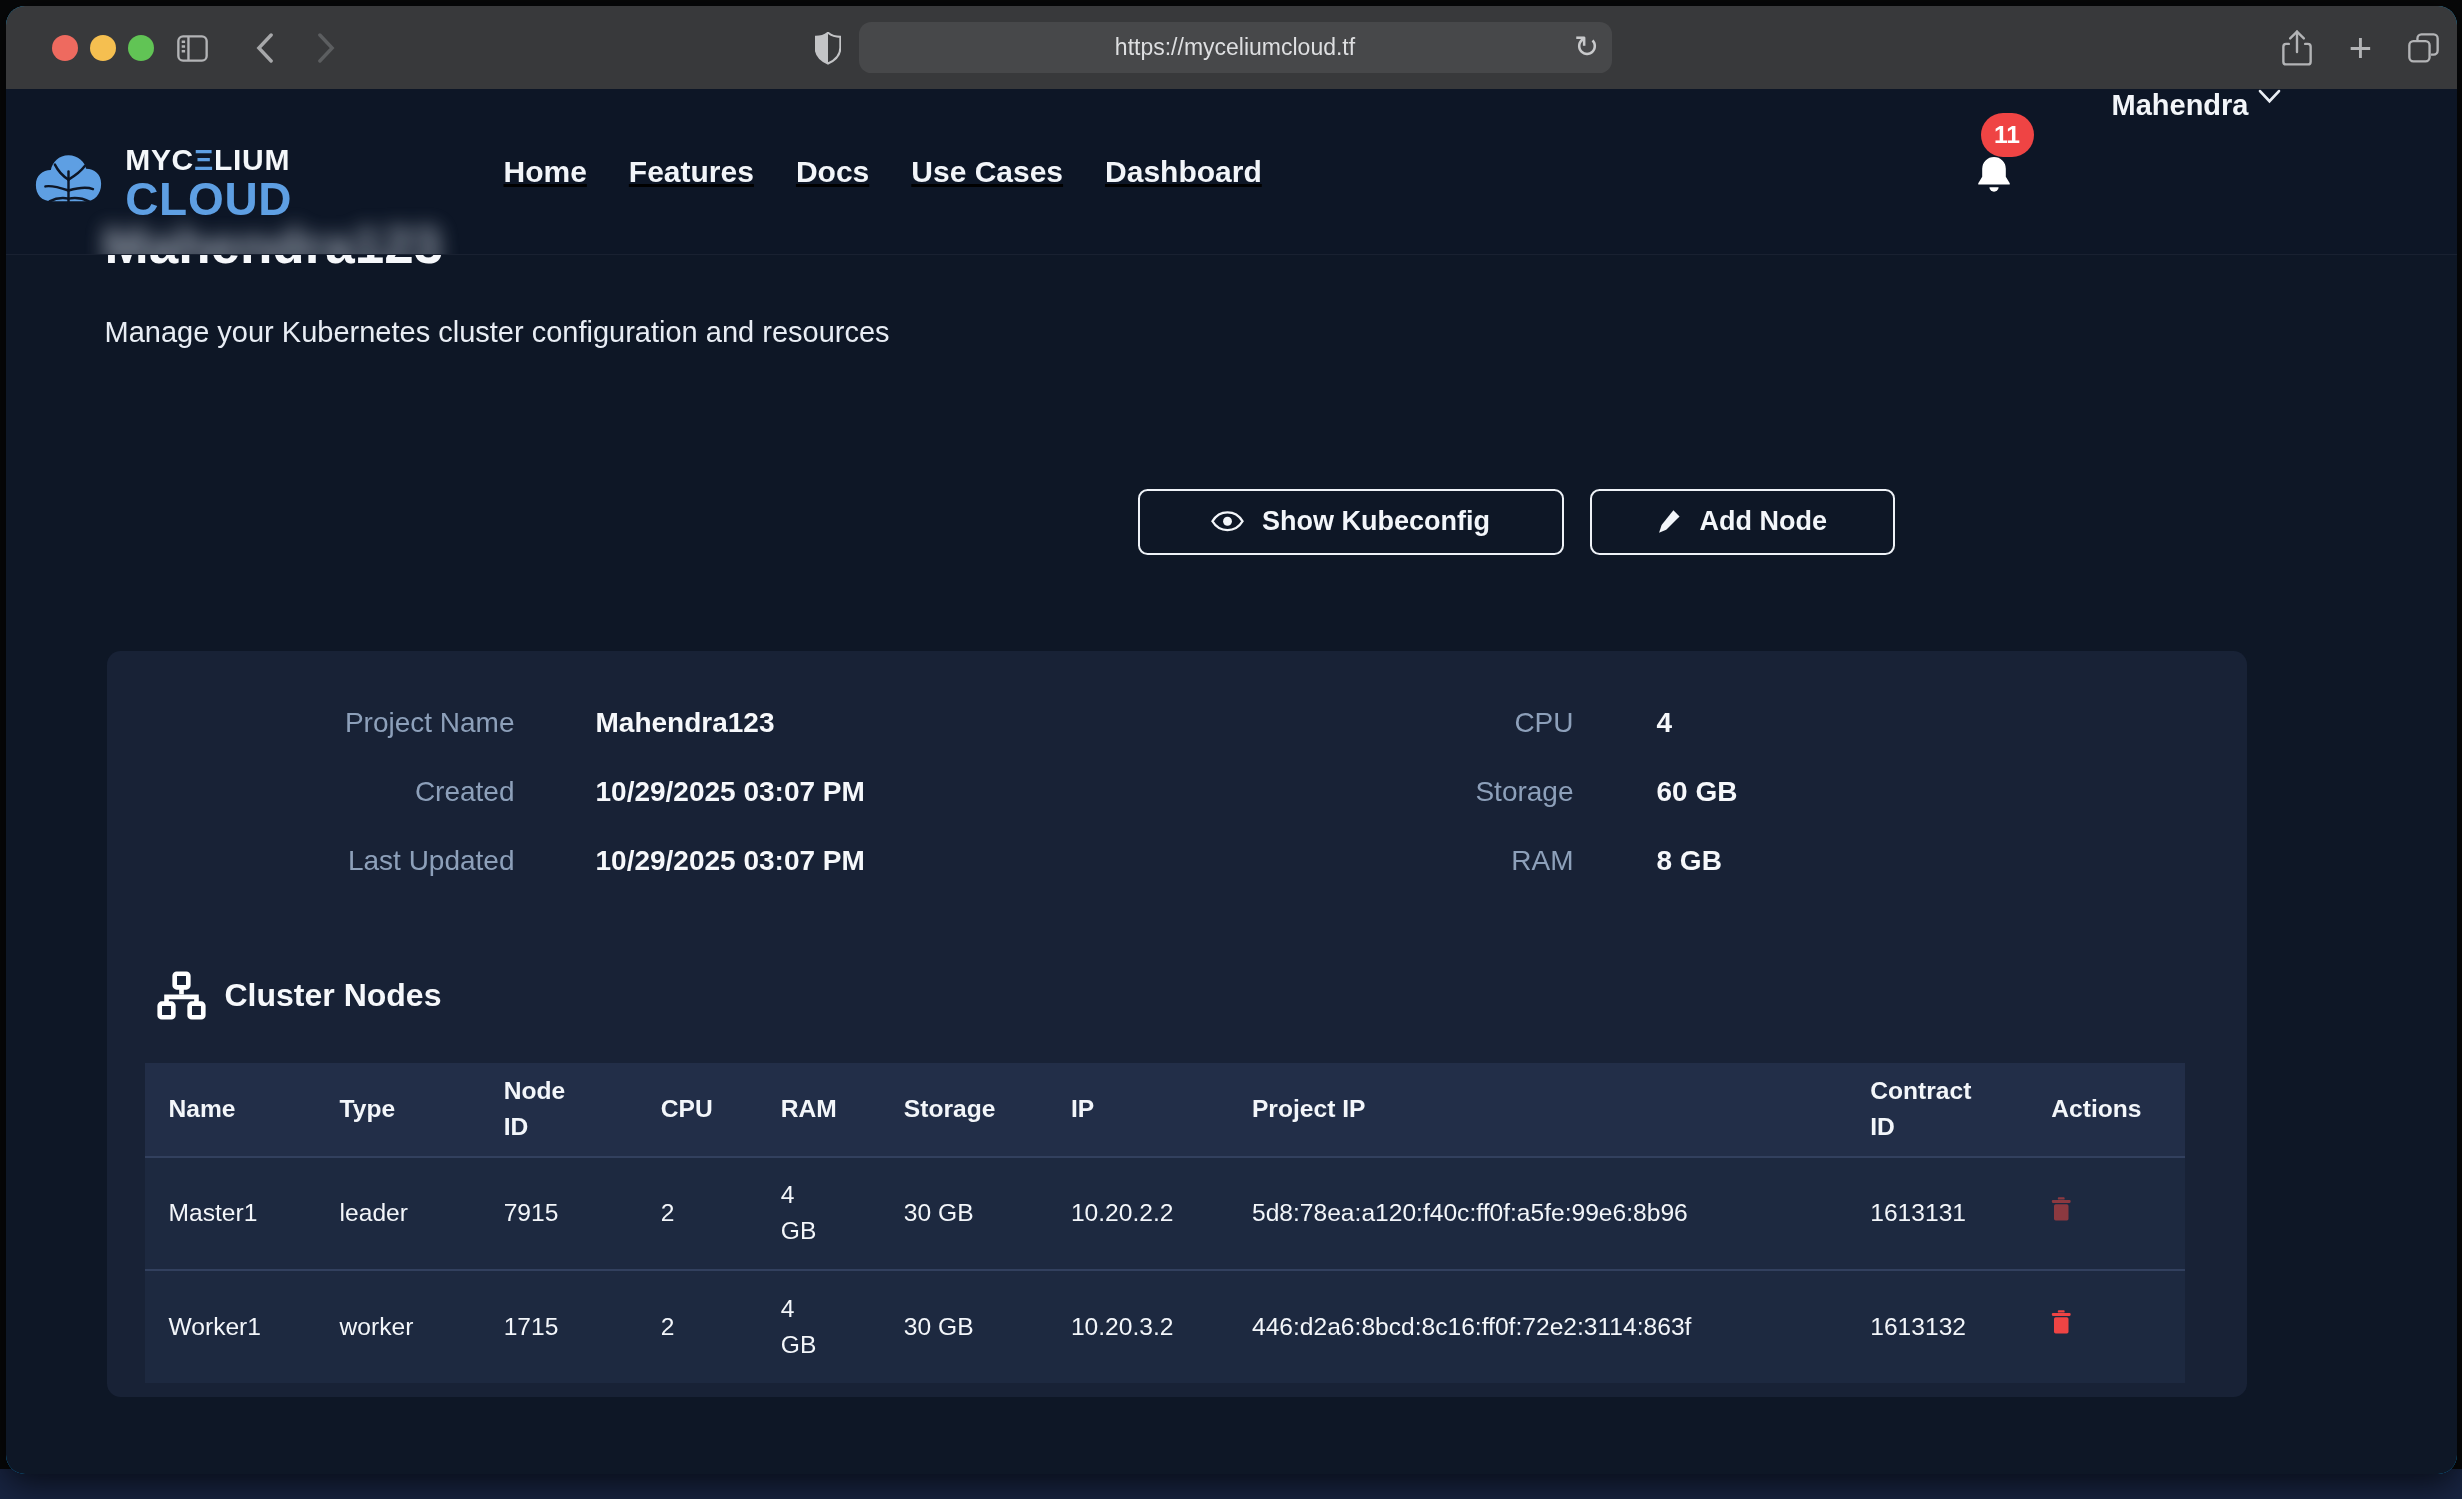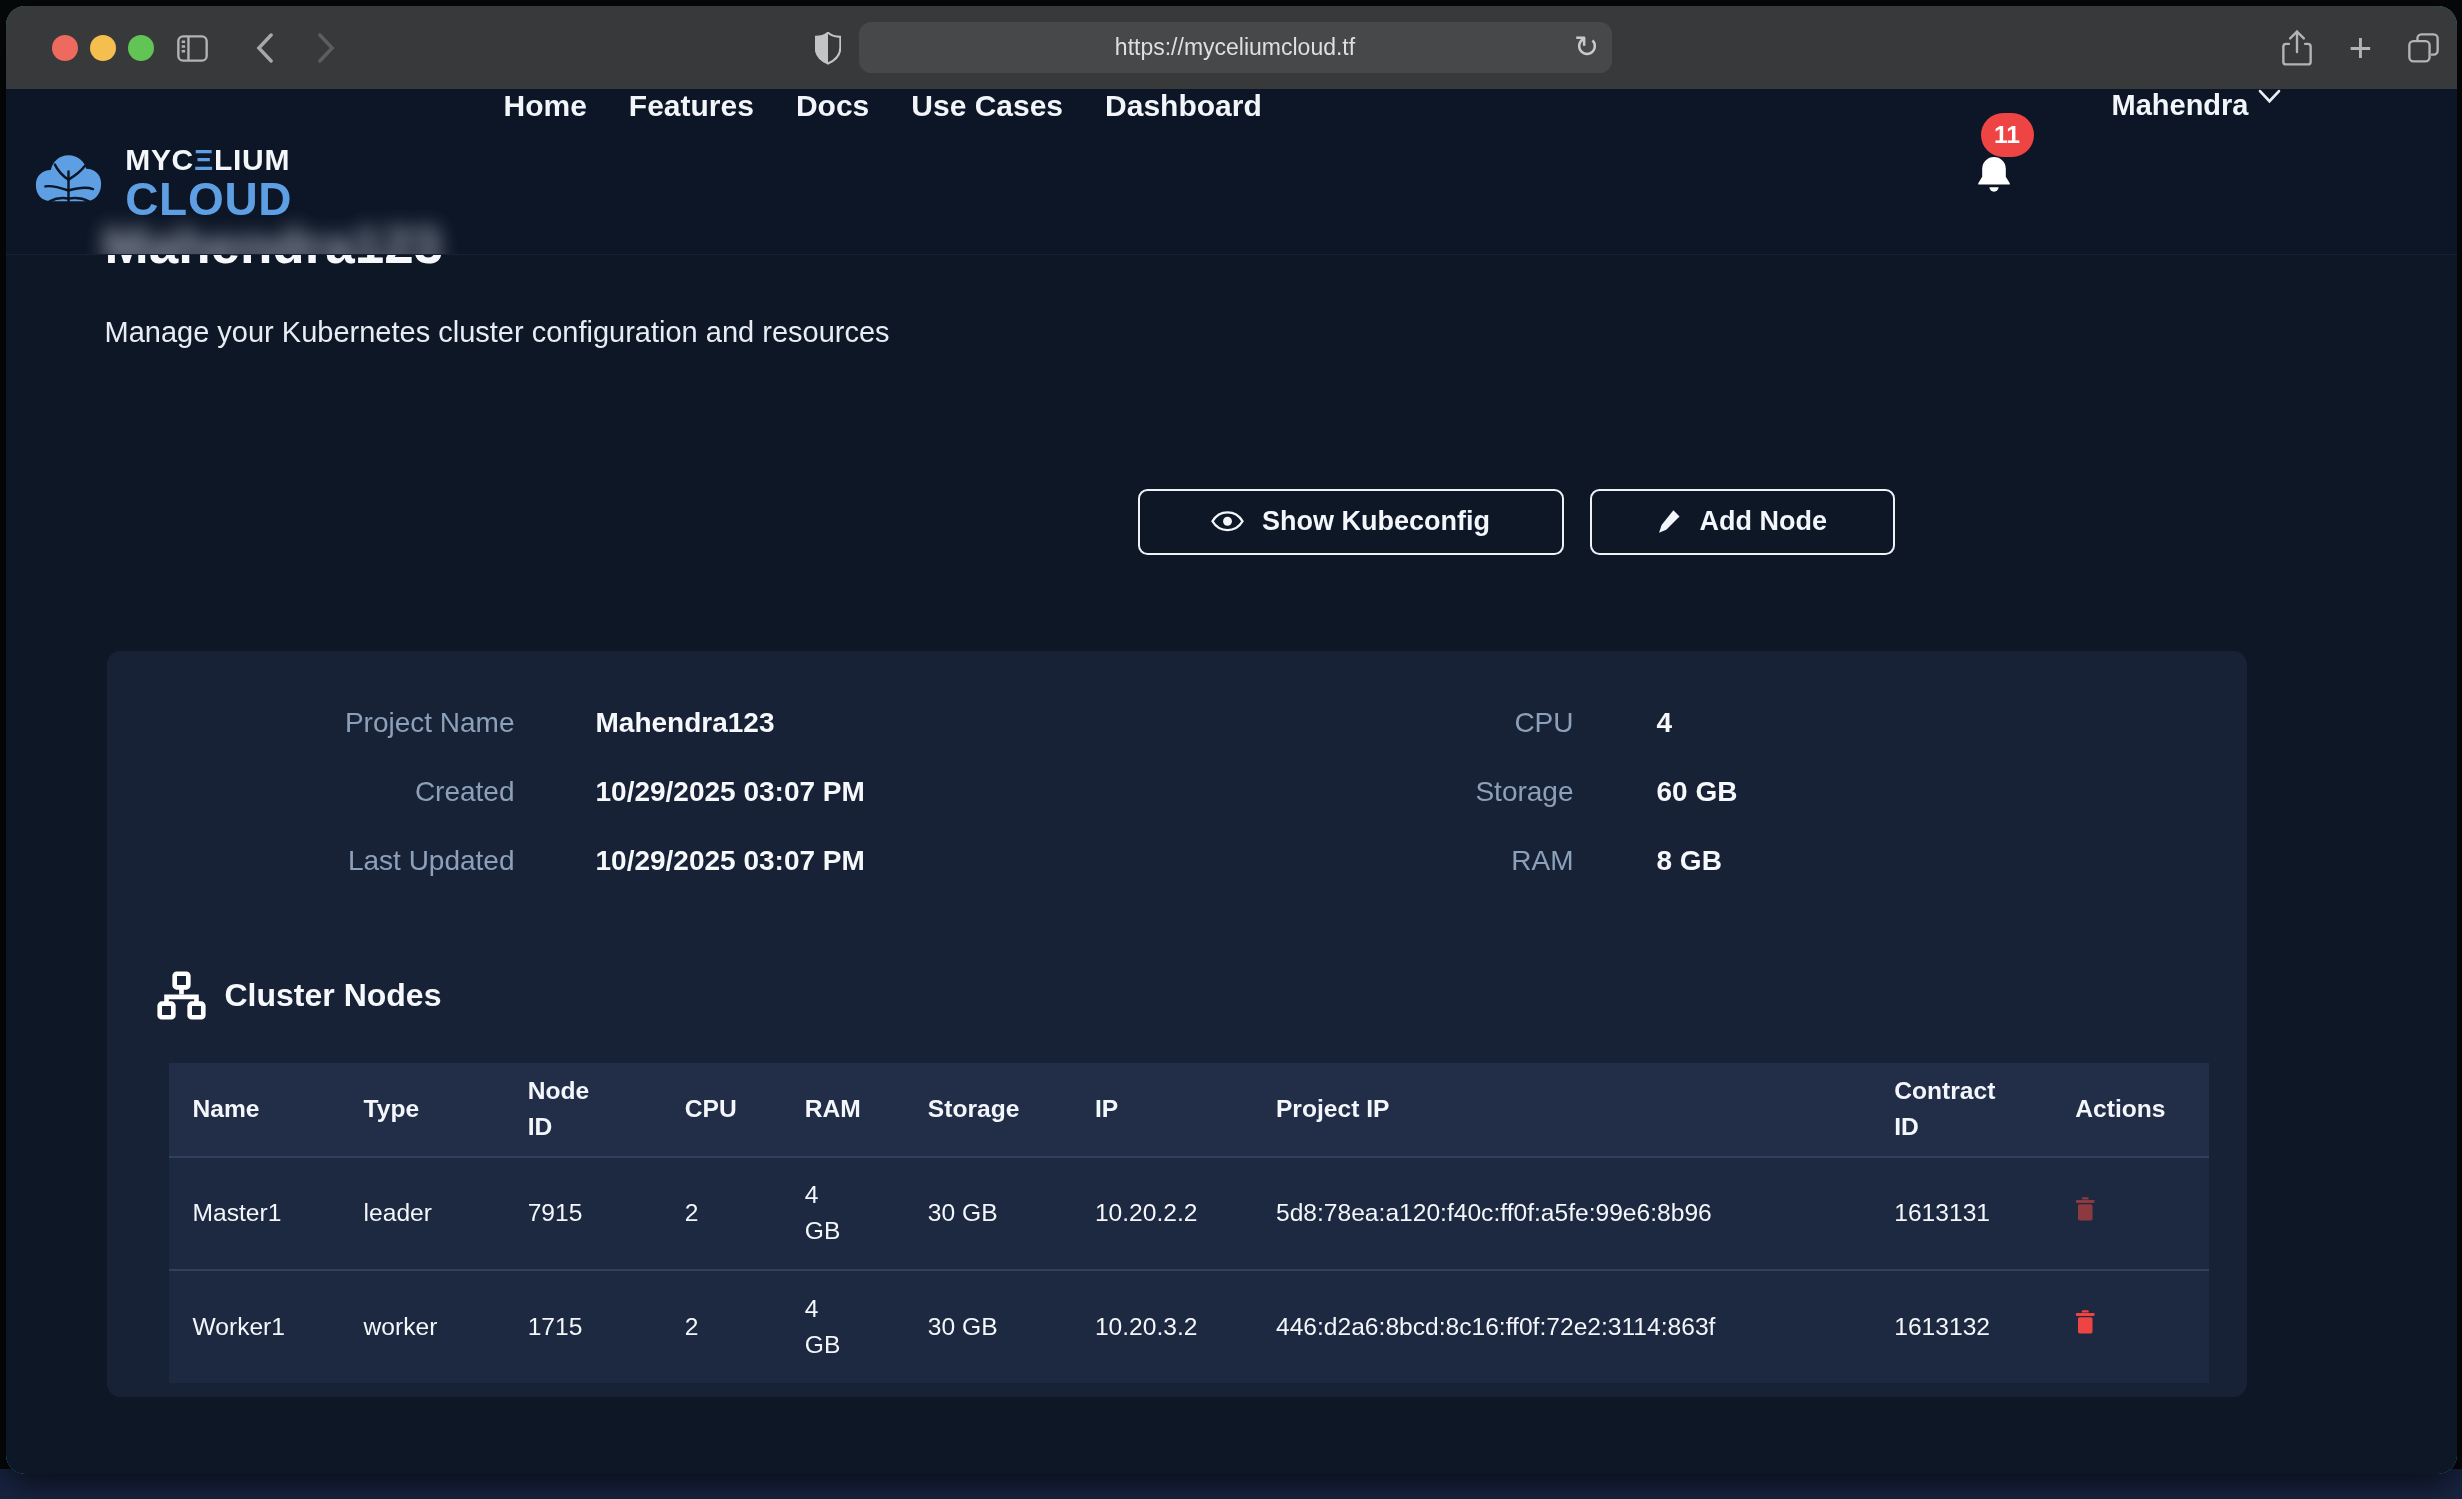--- a/index.html
+++ b/index.html
@@ -33,21 +33,21 @@
               overflow:hidden; border-bottom:0.7px solid rgba(255,255,255,.05); }
   .title-ghost { position:absolute; left:97px; top:127px; font-size:53px; font-weight:800;
                  color:#b9c1cd; filter:blur(10.3px); opacity:.85; white-space:nowrap; }
 
   .logo { position:absolute; left:19px; top:56px; display:flex; align-items:center; gap:13.7px; }
   .logo-mark { width:87px; height:62px; color:#5e9fe3; }
   .logo-line1 { font-size:30px; font-weight:800; color:#f4f7fa; letter-spacing:0.7px; line-height:1.0; }
   .logo-line1 .logo-e { color:#5e9fe3; }
   .logo-line2 { font-size:46px; font-weight:800; color:#5e9fe3; letter-spacing:0.7px; line-height:1.0; margin-top:1.4px; }
 
-  .nav-links { position:absolute; left:498px; top:0; height:166px; display:flex; align-items:flex-start; gap:42px; }
+  .nav-links { position:absolute; left:498px; top:0; height:166px; display:flex; align-items:center; gap:42px;text-decoration:underline; }
   .nav-link { color:#f2f5f9; font-size:30px; font-weight:700; cursor:pointer; }
 
   .bell-wrap { position:absolute; left:1967px; top:64px; width:42px; height:42px; color:#ffffff; }
   .badge { position:absolute; left:1975px; top:24.6px; min-width:53px; height:44px; background:#ef4444;
            border-radius:23px; color:#fff; font-size:24.6px; font-weight:700;
            display:flex; align-items:center; justify-content:center; padding:0 9.6px; }
   .user { position:absolute; left:2106px; top:0; height:166px; display:flex; align-items:flex-start; gap:10px; }
   .user-name { color:#f2f5f9; font-size:29px; font-weight:700; }
   .user .chev { width:23px; height:15px; color:#e8edf3; }
 
@@ -68,21 +68,21 @@
   .details { position:absolute; top:53px; display:grid; grid-auto-rows:38px; row-gap:31px; align-items:center; }
   .details-left { left:0; grid-template-columns:408px 410px; column-gap:81px; }
   .details-right { left:1025px; grid-template-columns:442px 342px; column-gap:83px; }
   .d-label { text-align:right; font-size:28px; color:#8da0ba; }
   .d-value { font-size:28px; font-weight:600; color:#f6f8fb; }
 
   .section-head { position:absolute; left:50px; top:320px; display:flex; align-items:center; gap:19px; }
   .section-head .net-ic { width:49px; height:49px; color:#ffffff; }
   .section-title { font-size:32px; font-weight:700; color:#f6f8fb; }
 
-  .nodes-table { position:absolute; left:62px; top:412px; width:2040px; border-collapse:collapse; table-layout:fixed; }
+  .nodes-table { position:absolute; left:38px; top:412px; width:2040px; border-collapse:collapse; table-layout:fixed; }
   .nodes-table th { height:94px; background:#222e48; text-align:left; padding-left:24px;
                     font-size:24.6px; font-weight:700; color:#f3f6fa; vertical-align:middle; line-height:1.45; }
   .nodes-table td { height:113px; background:#1d2940; padding-left:24px;
                     font-size:24.6px; font-weight:400; color:#f3f6fa; vertical-align:middle; line-height:1.45; }
   .nodes-table tr.row { border-top:2.1px solid #32405e; }
   th.col-nodeid span { display:inline-block; max-width:85px; }
   th.col-contract span { display:inline-block; max-width:109px; }
   td.cell-ram span { display:inline-block; max-width:42px; }
   td.cell-myip span { display:inline-block; max-width:458px; word-break:break-all; }
   .trash-btn { background:none; border:none; cursor:pointer; padding:0; }

